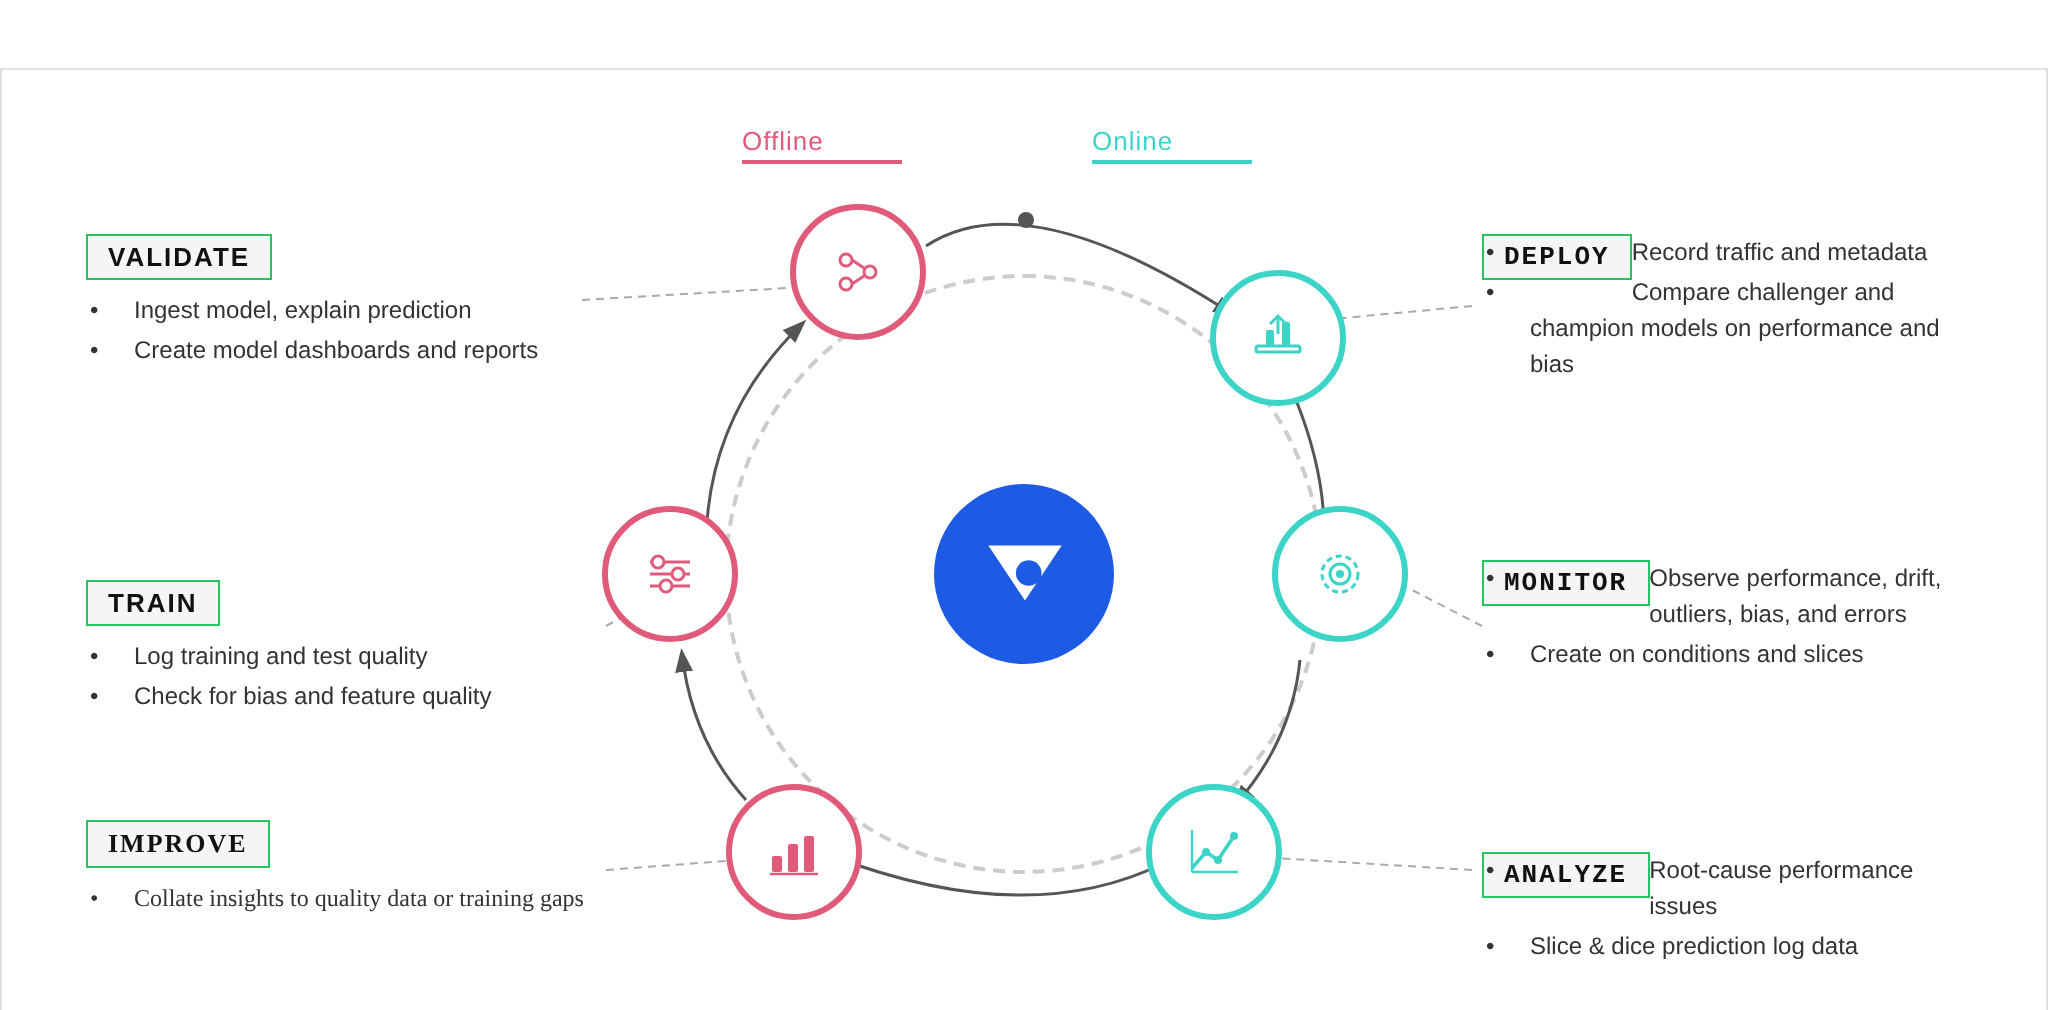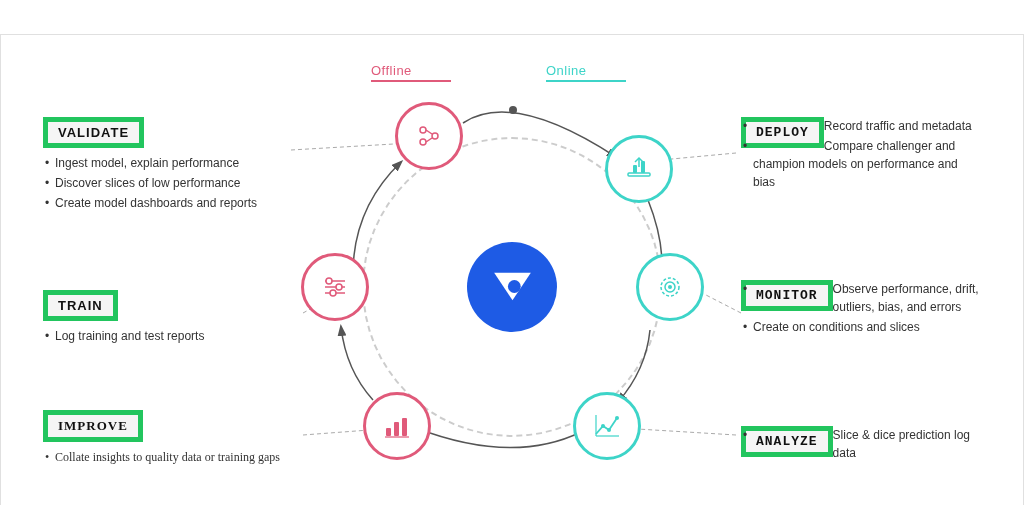--- a/index.html
+++ b/index.html
@@ -123,35 +123,35 @@
     
     .info-box {
       position: absolute;
       width: 260px;
     }
     .info-box .title {
       font-size: 13px;
       font-weight: 800;
       color: #111;
       background: #f5f5f5;
-      border: 5px solid #22c55e;
+      border: 1px solid #22c55e;
       display: inline-block;
       padding: 3px 10px;
       margin-bottom: 6px;
       letter-spacing: 1px;
       text-transform: uppercase;
     }
     .info-box ul {
       list-style: none;
       padding: 0;
     }
     .info-box ul li {
       font-size: 12px;
       color: #333;
-      padding-left: 12px;
+      padding-left: 24px;
       position: relative;
       line-height: 1.5;
       margin-bottom: 2px;
     }
     .info-box ul li::before {
       content: '•';
       position: absolute;
       left: 2px;
       color: #333;
     }
@@ -298,30 +298,30 @@
       <line x1="6" y1="22" x2="26" y2="22" stroke="#e05a7a" stroke-width="1.5"></line>
       <circle cx="10" cy="10" r="3" fill="white" stroke="#e05a7a" stroke-width="1.5"></circle>
       <circle cx="20" cy="16" r="3" fill="white" stroke="#e05a7a" stroke-width="1.5"></circle>
       <circle cx="14" cy="22" r="3" fill="white" stroke="#e05a7a" stroke-width="1.5"></circle>
     </svg>
   </div>
 
   <div class="info-box box-validate">
     <div class="title">VALIDATE</div>
     <ul>
-      <li>Ingest model, explain performance</li>
-      <li>Discover slices of low performance</li>
+      <li>Ingest model, explain prediction</li>
       <li>Create model dashboards and reports</li>
     </ul>
   </div>
 
   <div class="info-box box-train">
     <div class="title">TRAIN</div>
     <ul>
-      <li>Log training and test reports</li>
+      <li>Log training and test quality</li>
+      <li>Check for bias and feature quality</li>
     </ul>
   </div>
 
   <div class="info-box box-improve">
     <div class="title">IMPROVE</div>
     <ul>
       <li>Collate insights to quality data or training gaps</li>
     </ul>
   </div>
 
@@ -337,17 +337,18 @@
     <div class="title">MONITOR</div>
     <ul>
       <li>Observe performance, drift, outliers, bias, and errors</li>
       <li>Create on conditions and slices</li>
     </ul>
   </div>
 
   <div class="info-box box-analyze right-box">
     <div class="title">ANALYZE</div>
     <ul>
+      <li>Root-cause performance issues</li>
       <li>Slice &amp; dice prediction log data</li>
     </ul>
   </div>
 
 </div>
 
 </body></html>

